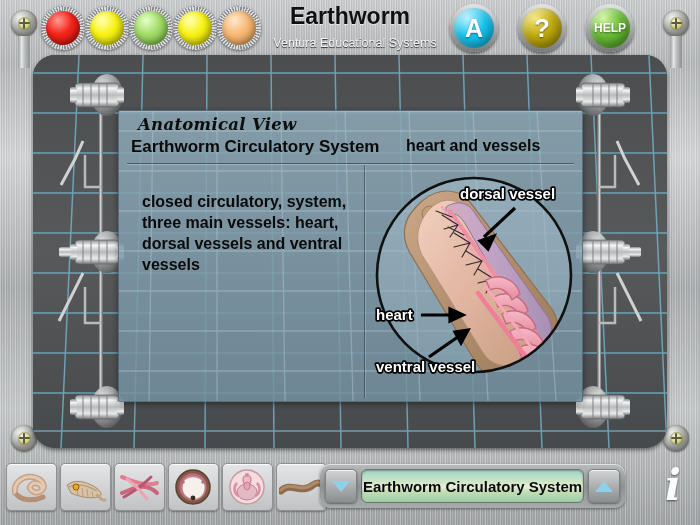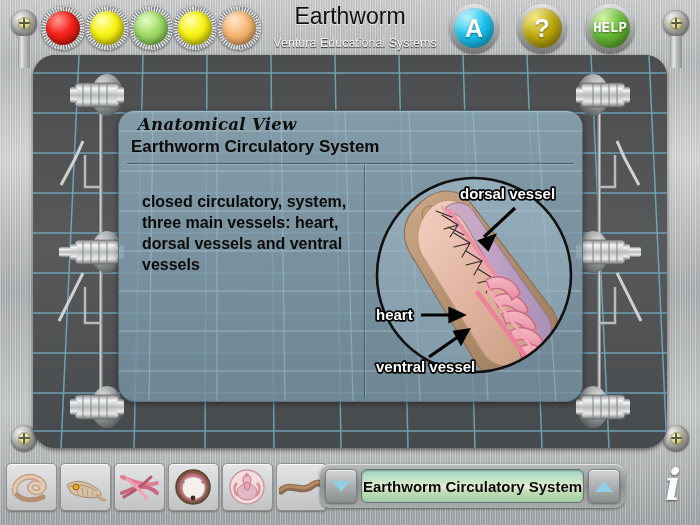--- a/index.html
+++ b/index.html
@@ -54,21 +54,21 @@
     background:linear-gradient(180deg,#4e5052 0%,#55585a 45%,#4a4c4e 100%);
     box-shadow:0 2px 4px rgba(0,0,0,.5), inset 0 2px 5px rgba(0,0,0,.55);
     overflow:hidden;
   }
   #grid{position:absolute;inset:0;}
   #grid svg{display:block;}
 
   
   #panel{
     position:absolute;left:85px;top:55px;width:463px;height:290px;
-    border-radius:17px;
+    border-radius:2px;
     background:linear-gradient(180deg, rgba(139,166,180,.88) 0%, rgba(126,154,169,.86) 55%, rgba(116,144,159,.86) 100%);
     border:1px solid rgba(60,75,85,.55);
     box-shadow:0 2px 6px rgba(0,0,0,.45), inset 0 1px 0 rgba(255,255,255,.25);
     overflow:hidden;
   }
   #panel .pgrid{position:absolute;inset:0;opacity:.45;}
   .script{
     font-family:"DejaVu Serif", serif;
     font-style:italic;font-weight:700;
     letter-spacing:.3px;
@@ -116,25 +116,25 @@
   }
   .rbtn b{
     display:flex;align-items:center;justify-content:center;
     width:40px;height:40px;border-radius:50%;
     color:#fff;font-weight:700;
     text-shadow:0 1px 2px rgba(0,0,0,.5);
     box-shadow:inset -2px -4px 8px rgba(0,0,0,.3), inset 2px 3px 6px rgba(255,255,255,.45);
   }
   .rbtn .cy{background:radial-gradient(circle at 34% 26%, #b7f2ff 0%, #16c4ef 45%, #0b9cc4 100%);font-size:25px;}
   .rbtn .ol{background:radial-gradient(circle at 34% 26%, #f5e77a 0%, #bfa90b 45%, #8d7c05 100%);font-size:26px;}
-  .rbtn .gr{background:radial-gradient(circle at 34% 26%, #d2f5a2 0%, #66bb34 45%, #46901d 100%);font-size:14px;font-family:Liberation Mono, monospace;}
+  .rbtn .gr{background:radial-gradient(circle at 34% 26%, #d2f5a2 0%, #66bb34 45%, #46901d 100%);font-size:12px;font-family:Liberation Sans, sans-serif;}
 
   #app-title{
     position:absolute;left:0;right:0;top:3px;text-align:center;
-    font-size:23px;font-weight:400;color:#101010;
+    font-size:23px;font-weight:700;color:#101010;
     text-shadow:0 1px 0 rgba(255,255,255,.6);
   }
   #vendor{
     position:absolute;left:255px;top:36px;width:200px;text-align:center;
     font-size:12.5px;font-weight:400;color:#f2f4f5;
     text-shadow:0 1px 1px rgba(0,0,0,.8);
   }
 
   
   #thumbs{position:absolute;left:6px;top:463px;display:flex;gap:3px;}
@@ -407,20 +407,21 @@
           <line x1="0" y1="100" x2="463" y2="100"></line>
             <line x1="0" y1="140" x2="463" y2="140"></line>
           <line x1="0" y1="180" x2="463" y2="180"></line>
             <line x1="0" y1="220" x2="463" y2="220"></line>
           <line x1="0" y1="260" x2="463" y2="260"></line>
         </g>
       </svg>
 
       <div id="av-title" class="script">Anatomical View</div>
       <div id="cs-title">Earthworm Circulatory System</div>
+      <div id="sub-title">heart and vessels</div>
       <div id="hrule"></div>
       <div id="vrule"></div>
       <div id="sf-body">closed circulatory, system, three main vessels: heart, dorsal vessels and ventral vessels</div>
 
       <div id="illus">
         <svg width="200" height="228" viewBox="0 0 200 228">
           <defs>
             <clipPath id="circClip">
                 <circle cx="100" cy="108" r="97"></circle>
               </clipPath>

